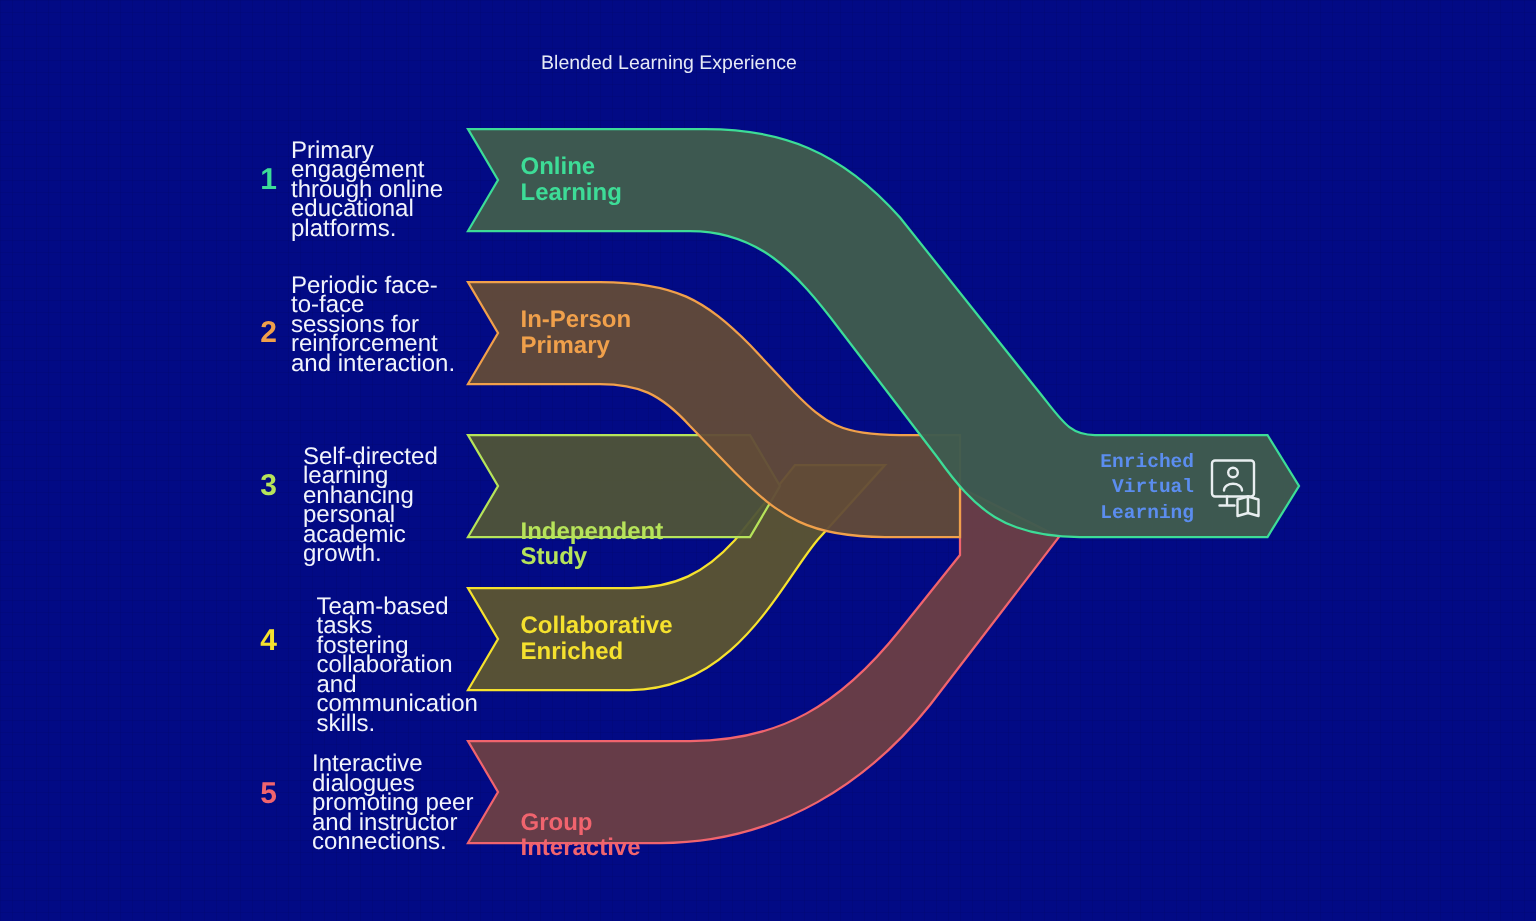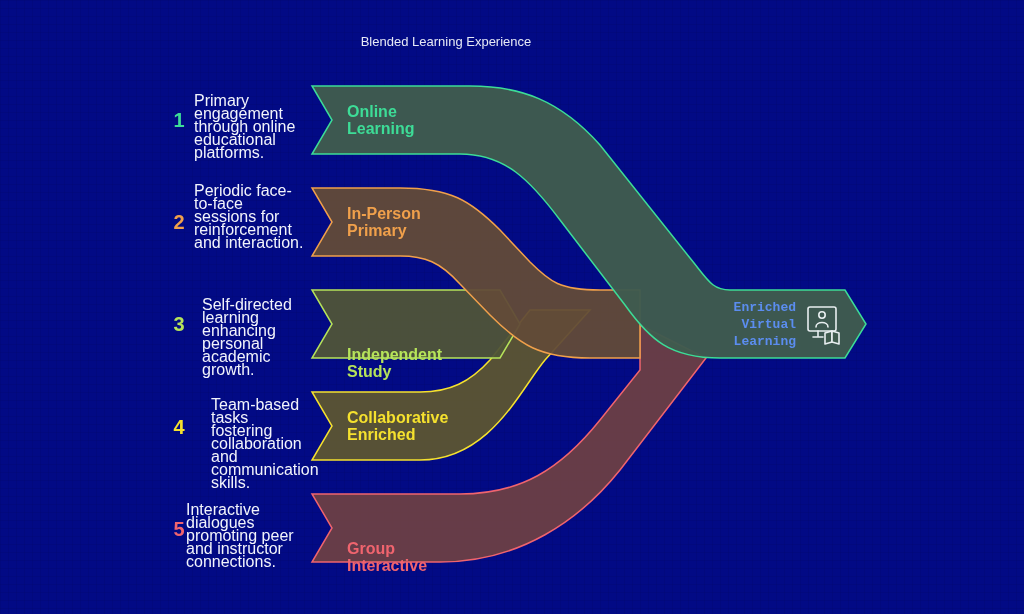--- a/index.html
+++ b/index.html
@@ -81,21 +81,21 @@
 </div>
 
 <div class="num" style="left:169px; top:416px; color:#f5e12e;">4</div>
 <div class="desc" style="left:211px; top:398px; width:95px;">Team-based tasks fostering collaboration and communication skills.</div>
 <div class="label" style="left:347px; top:409px; color:#f5e12e;">
   <div>Collaborative</div>
   <div>Enriched</div>
 </div>
 
 <div class="num" style="left:169px; top:518px; color:#f0646e;">5</div>
-<div class="desc" style="left:186px; top:503px;">Interactive dialogues promoting peer and instructor connections.</div>
+<div class="desc" style="left:208px; top:503px;">Interactive dialogues promoting peer and instructor connections.</div>
 <div class="label" style="left:347px; top:540px; color:#f0646e;">
   <div>Group</div>
   <div>Interactive</div>
 </div>
 
 <div class="out-label" style="left:706px; top:299px; color:#5b8def;font-family:Liberation Mono, monospace;">
   <div>Enriched</div>
   <div>Virtual</div>
   <div>Learning</div>
 </div>

